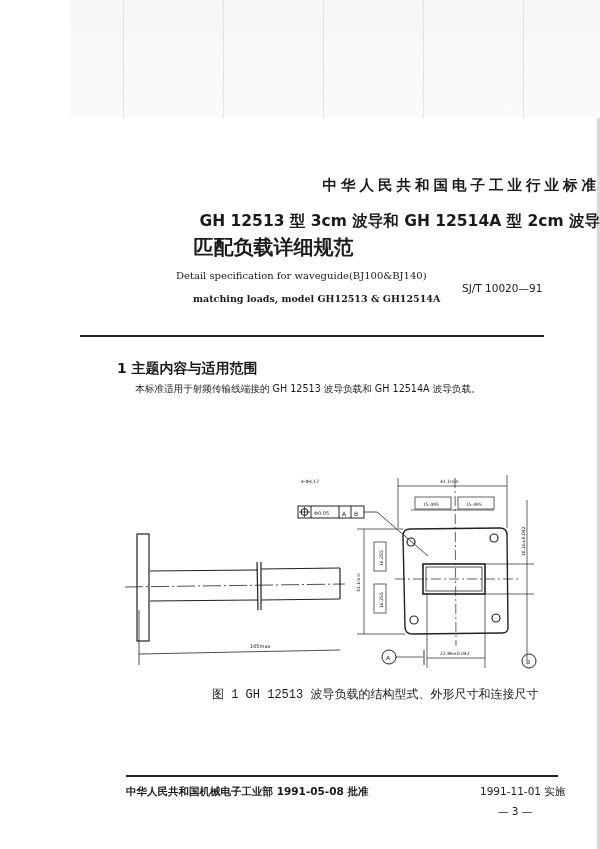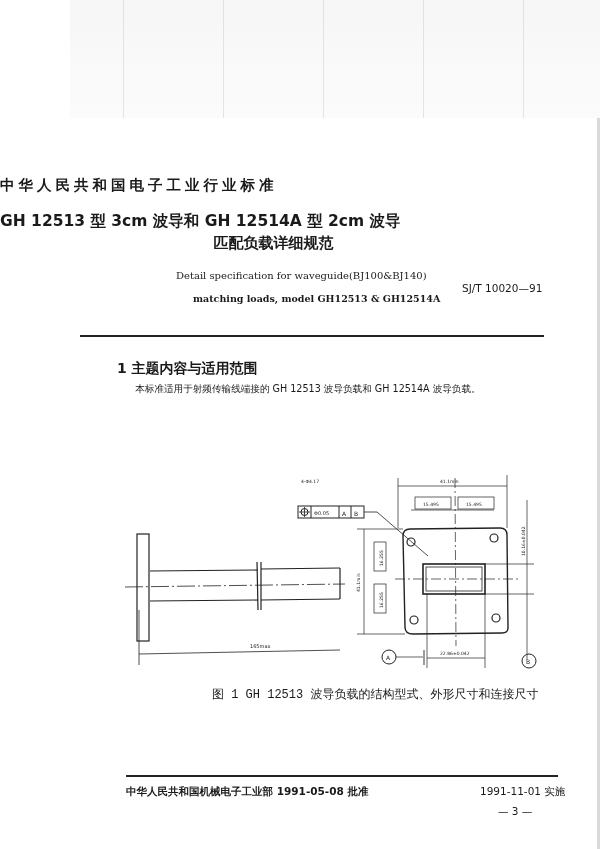--- a/index.html
+++ b/index.html
@@ -10,25 +10,25 @@
   .scan-top {
     position: absolute; left: 70px; top: 0; width: 530px; height: 118px;
     background:
       repeating-linear-gradient(90deg, transparent 0 53px, rgba(120,120,120,0.25) 53px 54px, transparent 54px 100px),
       linear-gradient(#f4f4f4, #fafafa);
     opacity: 0.7;
   }
   .scan-right { position: absolute; right: 0; top: 118px; width: 3px; height: 731px; background: rgba(150,150,150,0.35); }
   .abs { position: absolute; }
   .std-header {
-    left: 0; width: 600px; top: 176px; text-align: left;
+    left: 0; width: 600px; top: 176px; text-align: right;
     font-family: "DejaVu Sans", sans-serif; font-weight: bold; font-size: 14.5px; letter-spacing: 4px;
   }
-  .title1 { left: 0; width: 600px; top: 211px; text-align: left; font-family: "DejaVu Sans", sans-serif; font-size: 15.5px; font-weight: bold; }
-  .title2 { left: 0; width: 547px; top: 234px; text-align: center; font-family: "DejaVu Sans", sans-serif; font-size: 15px; font-weight: bold; }
+  .title1 { left: 0; width: 600px; top: 211px; text-align: right; font-family: "DejaVu Sans", sans-serif; font-size: 15.5px; font-weight: bold; }
+  .title2 { left: 0; width: 547px; top: 234px; text-align: center; font-family: "DejaVu Sans", sans-serif; font-size: 20px; font-weight: bold; }
   .en1 { left: 176px; top: 270px; font-size: 10px; font-weight: normal; }
   .en2 { left: 193px; top: 293px; font-size: 9.5px; font-weight: bold; }
   .stdno { left: 462px; top: 282px; font-size: 10.5px; font-family: "DejaVu Sans", sans-serif; }
   .rule { background: #222; height: 1.5px; }
   .sec-title { left: 117px; top: 360px; font-family: "DejaVu Sans", sans-serif; font-size: 14px; font-weight: bold; }
   .body-text { left: 116px; top: 380px; width: 430px; font-size: 9.6px; line-height: 17px; font-family: "DejaVu Sans", sans-serif; }
   .body-text p { margin: 0; text-indent: 2em; text-align: justify; }
   .caption { left: 212px; top: 686px; font-family: Liberation Mono, monospace; font-size: 12px; }
   .footer-left { left: 126px; top: 785px; font-family: "DejaVu Sans", sans-serif; font-size: 10.5px; font-weight: bold; }
   .footer-right { left: 480px; top: 785px; font-family: "DejaVu Sans", sans-serif; font-size: 10.5px; }

